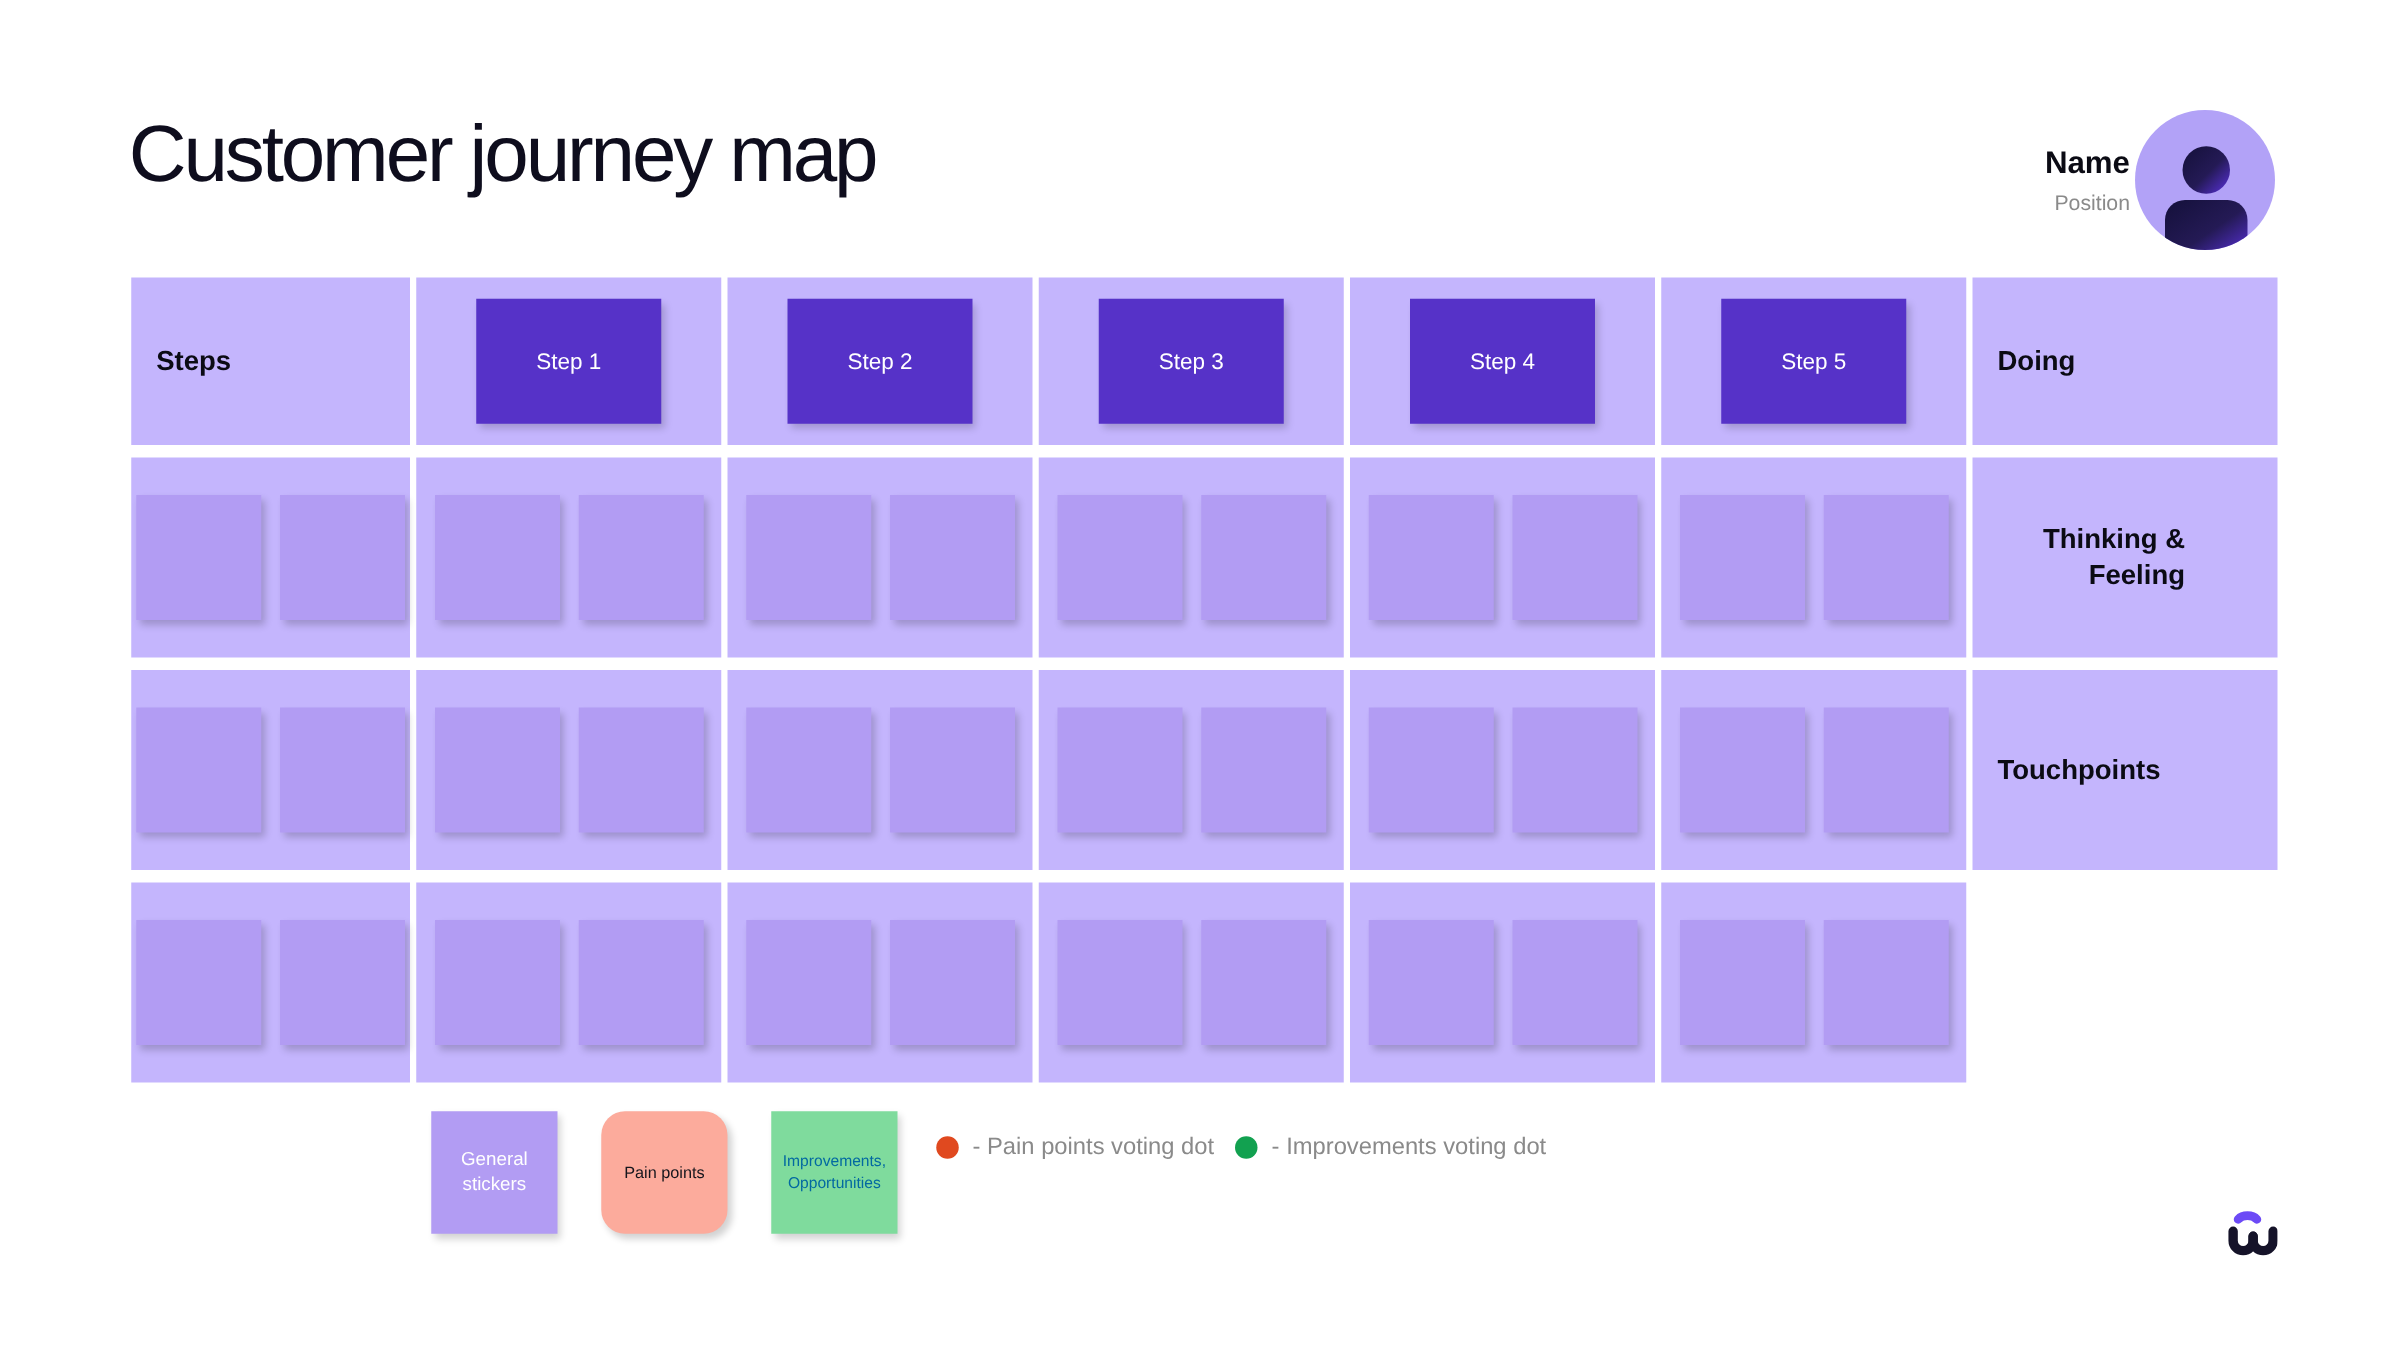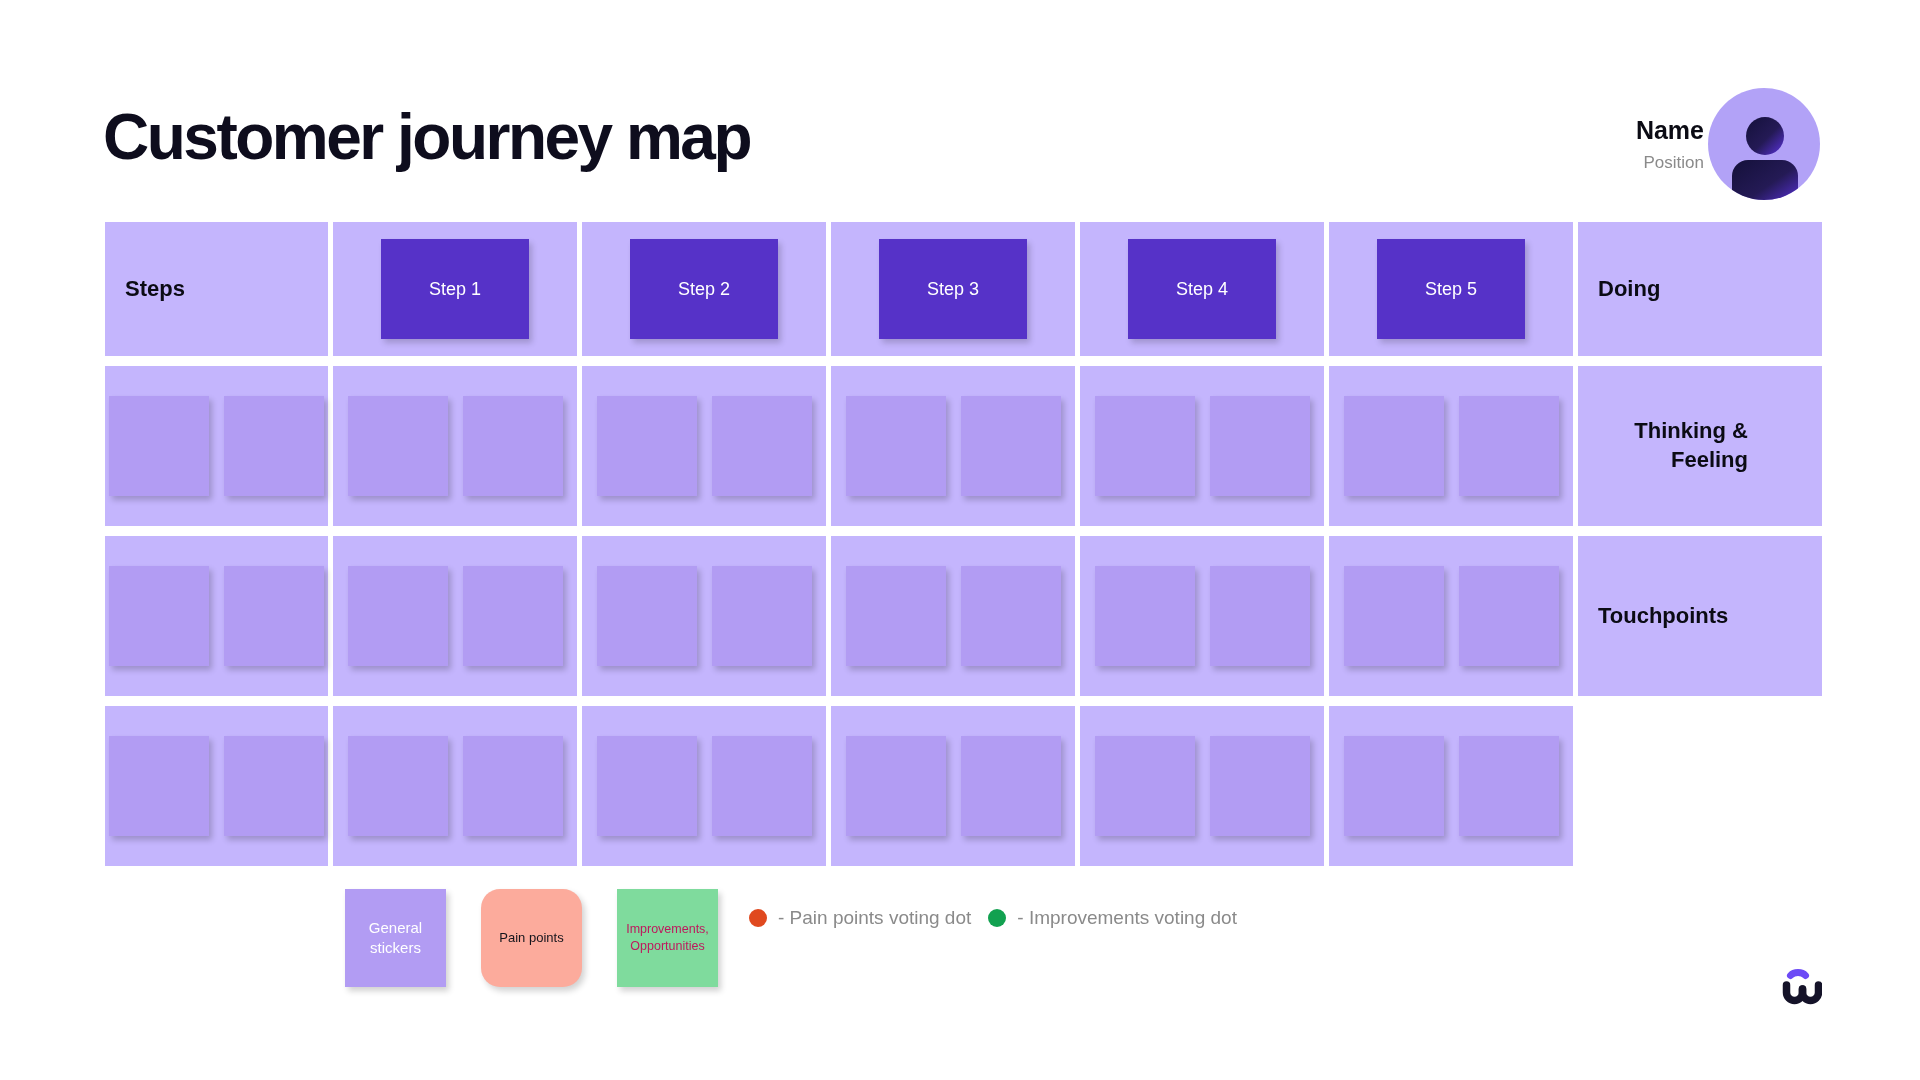--- a/index.html
+++ b/index.html
@@ -2,21 +2,21 @@
 <html><head>
 <meta charset="utf-8">
 <style>
   * { margin:0; padding:0; box-sizing:border-box; }
   html,body { width:1920px; height:1080px; background:#ffffff; overflow:hidden;
               font-family:"Liberation Sans","DejaVu Sans",sans-serif; }
   .abs { position:absolute; }
 
   
   .page-title{
-    left:103px; top:100px; font-size:64px; font-weight:700; letter-spacing:-2.5px;
+    left:103px; top:86px; font-size:64px; font-weight:400; letter-spacing:-2.5px;
     color:#0e0d1d;
   }
 
   
   .profile{ top:88px; left:1608px; width:212px; display:flex; align-items:center; gap:4px; }
   .profile-text{ flex:1; display:flex; flex-direction:column; align-items:flex-end; gap:8px; }
   .profile-name{ font-size:25px; font-weight:700; color:#0b0b14; }
   .profile-position{ font-size:17px; color:#8a8a8a; }
   .avatar{ width:112px; height:112px; flex:0 0 112px; }
 
@@ -44,21 +44,21 @@
   }
 
   
   .legend-stickers{ left:345px; top:889px; display:flex; gap:35px; }
   .legend-sticker{
     width:101px; height:98px; display:flex; align-items:center; justify-content:center;
     text-align:center; box-shadow:3px 4px 6px rgba(0,0,0,0.18); padding:6px; line-height:1.35;
   }
   .sticker-general{ background:#b29cf3; color:#ffffff; font-size:15px; }
   .sticker-pain{ background:#fcab9c; color:#15151c; font-size:13px;border-radius:19px; }
-  .sticker-improvements{ background:#7fdb9d; color:#be185d; font-size:12.5px; }
+  .sticker-improvements{ background:#7fdb9d; color:#0369a1; font-size:12.5px; }
 
   
   .voting-legend{ left:749px; top:905px; display:flex; flex-direction:row; gap:17px; }
   .voting-row{ display:flex; align-items:center; gap:11px; height:26px; }
   .voting-dot{ width:18px; height:18px; border-radius:50%; flex:0 0 18px; }
   .dot-pain{ background:#e0491f; }
   .dot-improvements{ background:#12a150; }
   .voting-label{ font-size:19px; color:#8a8a8a; }
 
   

